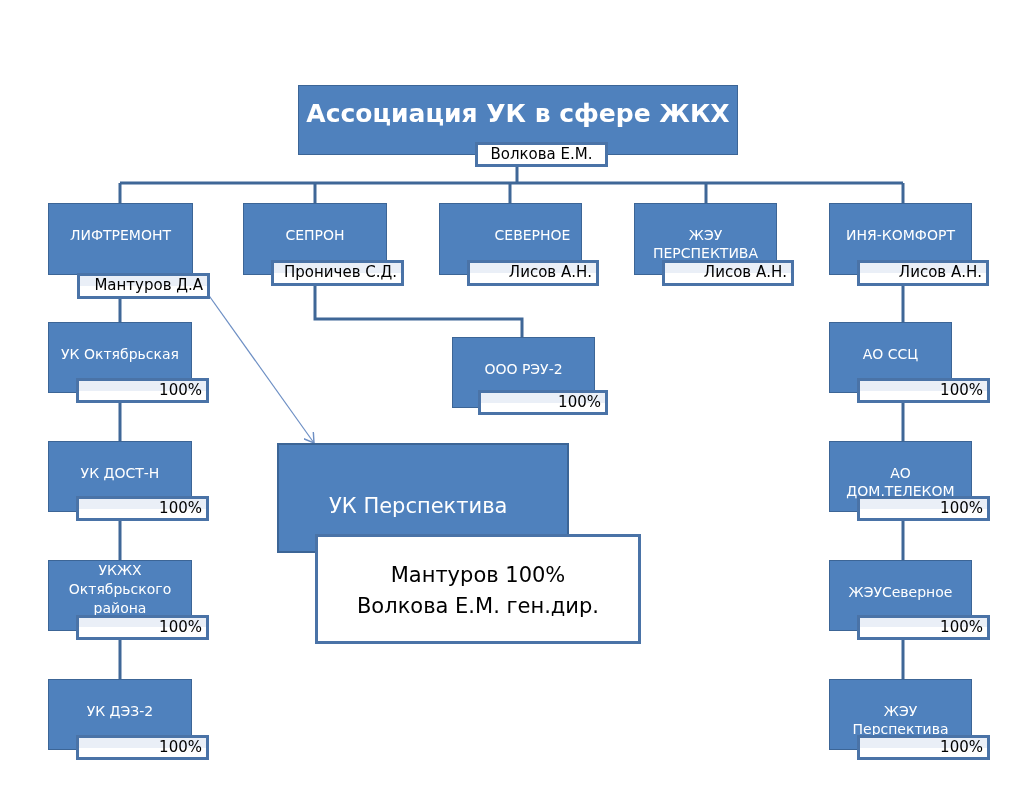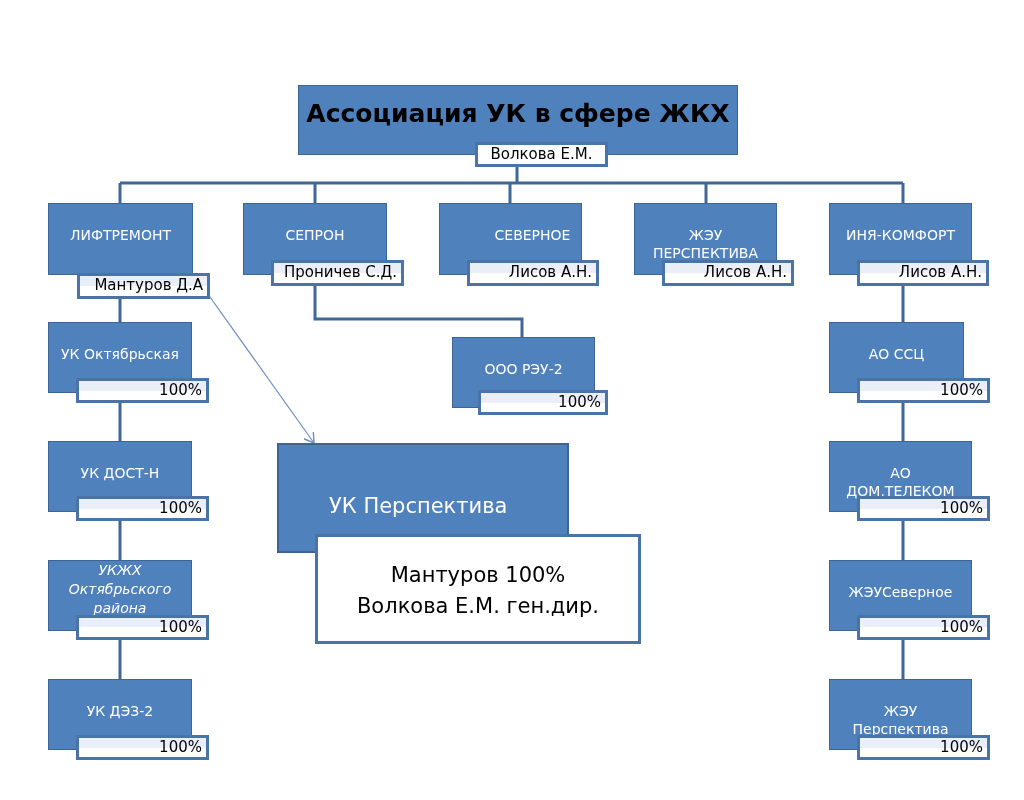--- a/index.html
+++ b/index.html
@@ -10,21 +10,21 @@
           color:#ffffff; box-sizing:border-box; display:flex; align-items:flex-start;
           justify-content:center; text-align:center; font-size:14px; line-height:18px; }
   .node .title { display:block; padding-top:22px; }
   .node.two .title { }
   .node.three .title { padding-top:0px; line-height:19px; }
   .label { position:absolute; background:linear-gradient(#eaeff7 0%, #eaeff7 50%, #ffffff 50%, #ffffff 100%);
            border:3px solid #4a73a7; box-sizing:border-box; color:#000;
            font-size:15px; line-height:18px; text-align:right; padding-right:4px; white-space:nowrap; }
   .root { position:absolute; left:298px; top:85px; width:440px; height:70px;
           background:#4f81bd; border:1px solid #3c6596; box-sizing:border-box;
-          color:#000000; font-weight:bold; font-size:25px; text-align:center; padding-top:13px; }
+          color:#ffffff; font-weight:bold; font-size:25px; text-align:center; padding-top:13px; }
   .root-label { position:absolute; left:475px; top:142px; width:133px; height:25px;
                 background:#fff; border:3px solid #4a73a7; box-sizing:border-box;
                 font-size:15px; line-height:19px; text-align:center; }
   .big { position:absolute; left:277px; top:443px; width:292px; height:110px;
          background:#4f81bd; border:2px solid #3c6596; box-sizing:border-box; color:#fff;
          font-size:21px; padding-left:50px; padding-top:49px; }
   .big-label { position:absolute; left:315px; top:534px; width:326px; height:110px;
                background:#fff; border:3px solid #4a73a7; box-sizing:border-box;
                font-size:21px; line-height:31px; text-align:center; padding-top:23px; color:#000; }
 </style>
@@ -86,35 +86,35 @@
   <span class="title">УК Октябрьская</span>
 </div>
 <div class="label" style="left:76px;top:378px;width:133px;height:25px;">100%</div>
 
 <div class="node" style="left:48px;top:441px;width:144px;height:71px;">
   <span class="title">УК ДОСТ-Н</span>
 </div>
 <div class="label" style="left:76px;top:496px;width:133px;height:25px;">100%</div>
 
 <div class="node three" style="left:48px;top:560px;width:144px;height:71px;overflow:hidden;">
-  <span class="title" style="width:120px;font-style:italic;">УКЖХ Октябрьского района</span>
+  <span class="title" style="width:120px;">УКЖХ Октябрьского района</span>
 </div>
 <div class="label" style="left:76px;top:615px;width:133px;height:25px;">100%</div>
 
 <div class="node" style="left:48px;top:679px;width:144px;height:71px;">
   <span class="title">УК ДЭЗ-2</span>
 </div>
 <div class="label" style="left:76px;top:735px;width:133px;height:25px;">100%</div>
 
 <div class="node" style="left:452px;top:337px;width:143px;height:71px;">
   <span class="title">ООО РЭУ-2</span>
 </div>
 <div class="label" style="left:478px;top:390px;width:130px;height:25px;">100%</div>
 
-<div class="node" style="left:829px;top:322px;width:135px;height:71px;">
+<div class="node" style="left:829px;top:322px;width:123px;height:71px;">
   <span class="title">АО ССЦ</span>
 </div>
 <div class="label" style="left:857px;top:378px;width:133px;height:25px;">100%</div>
 
 <div class="node two" style="left:829px;top:441px;width:143px;height:71px;">
   <span class="title" style="width:130px;">АО ДОМ.ТЕЛЕКОМ</span>
 </div>
 <div class="label" style="left:857px;top:496px;width:133px;height:25px;">100%</div>
 
 <div class="node" style="left:829px;top:560px;width:143px;height:71px;">

